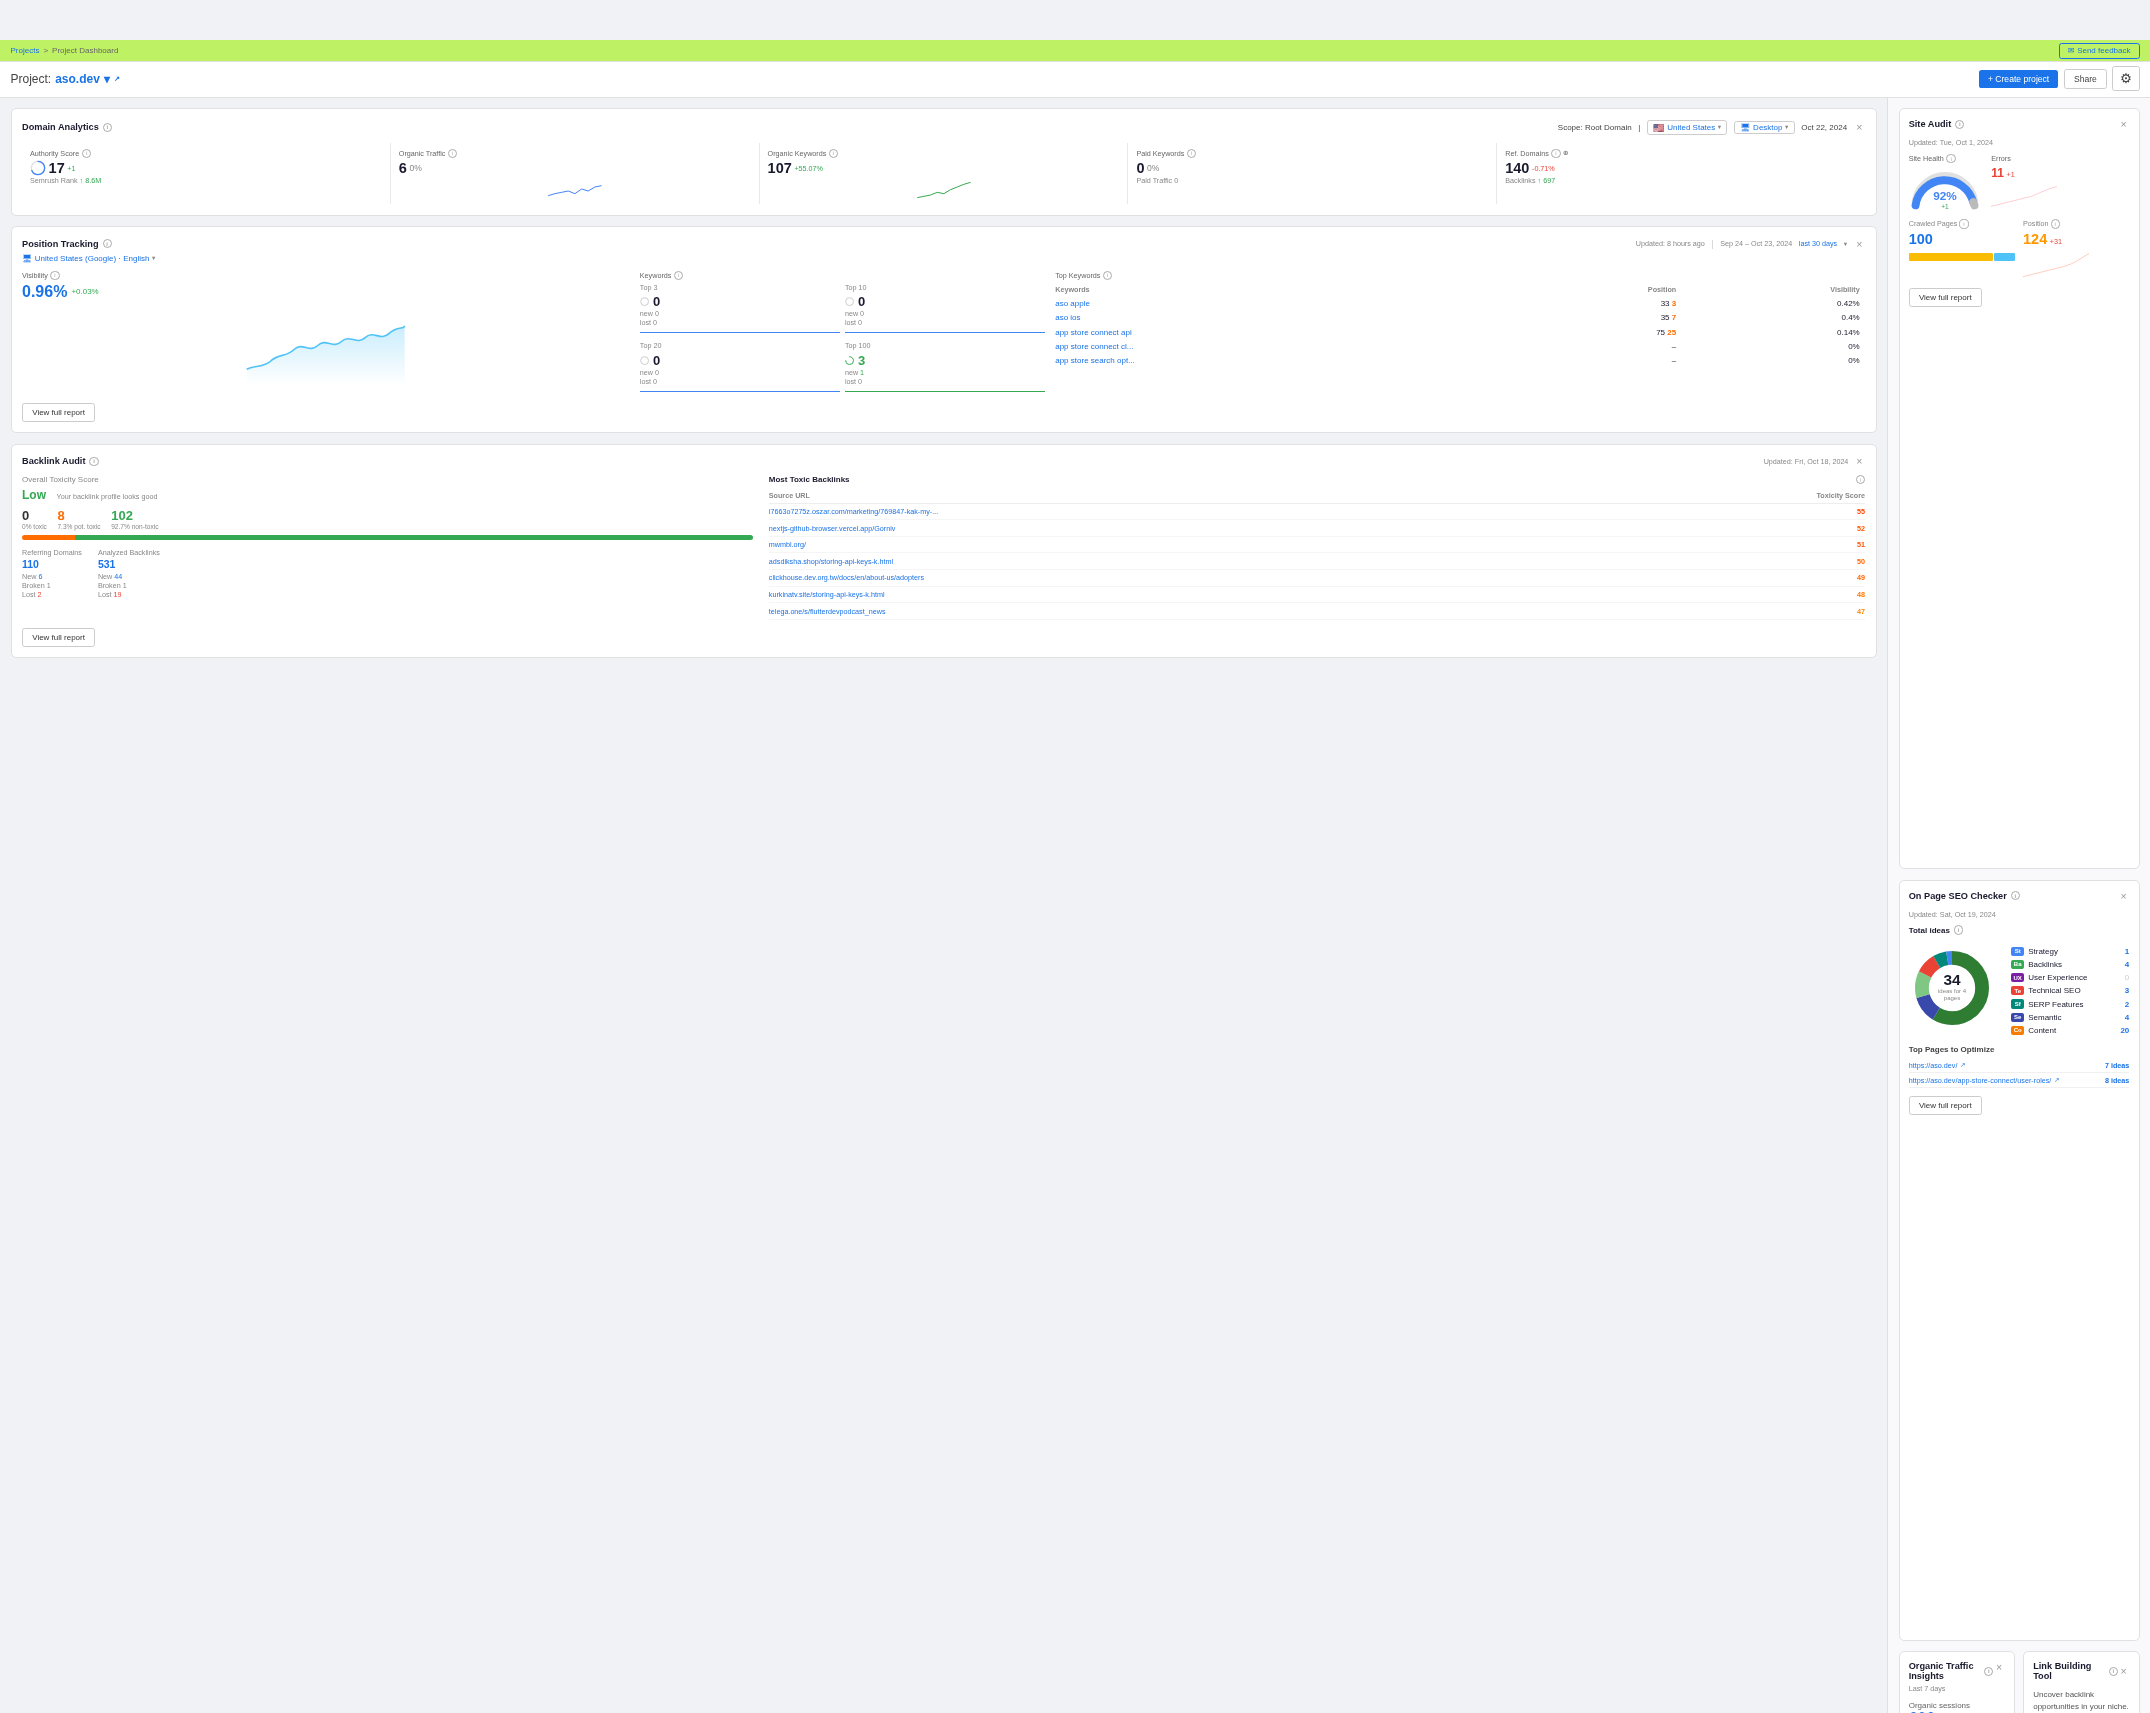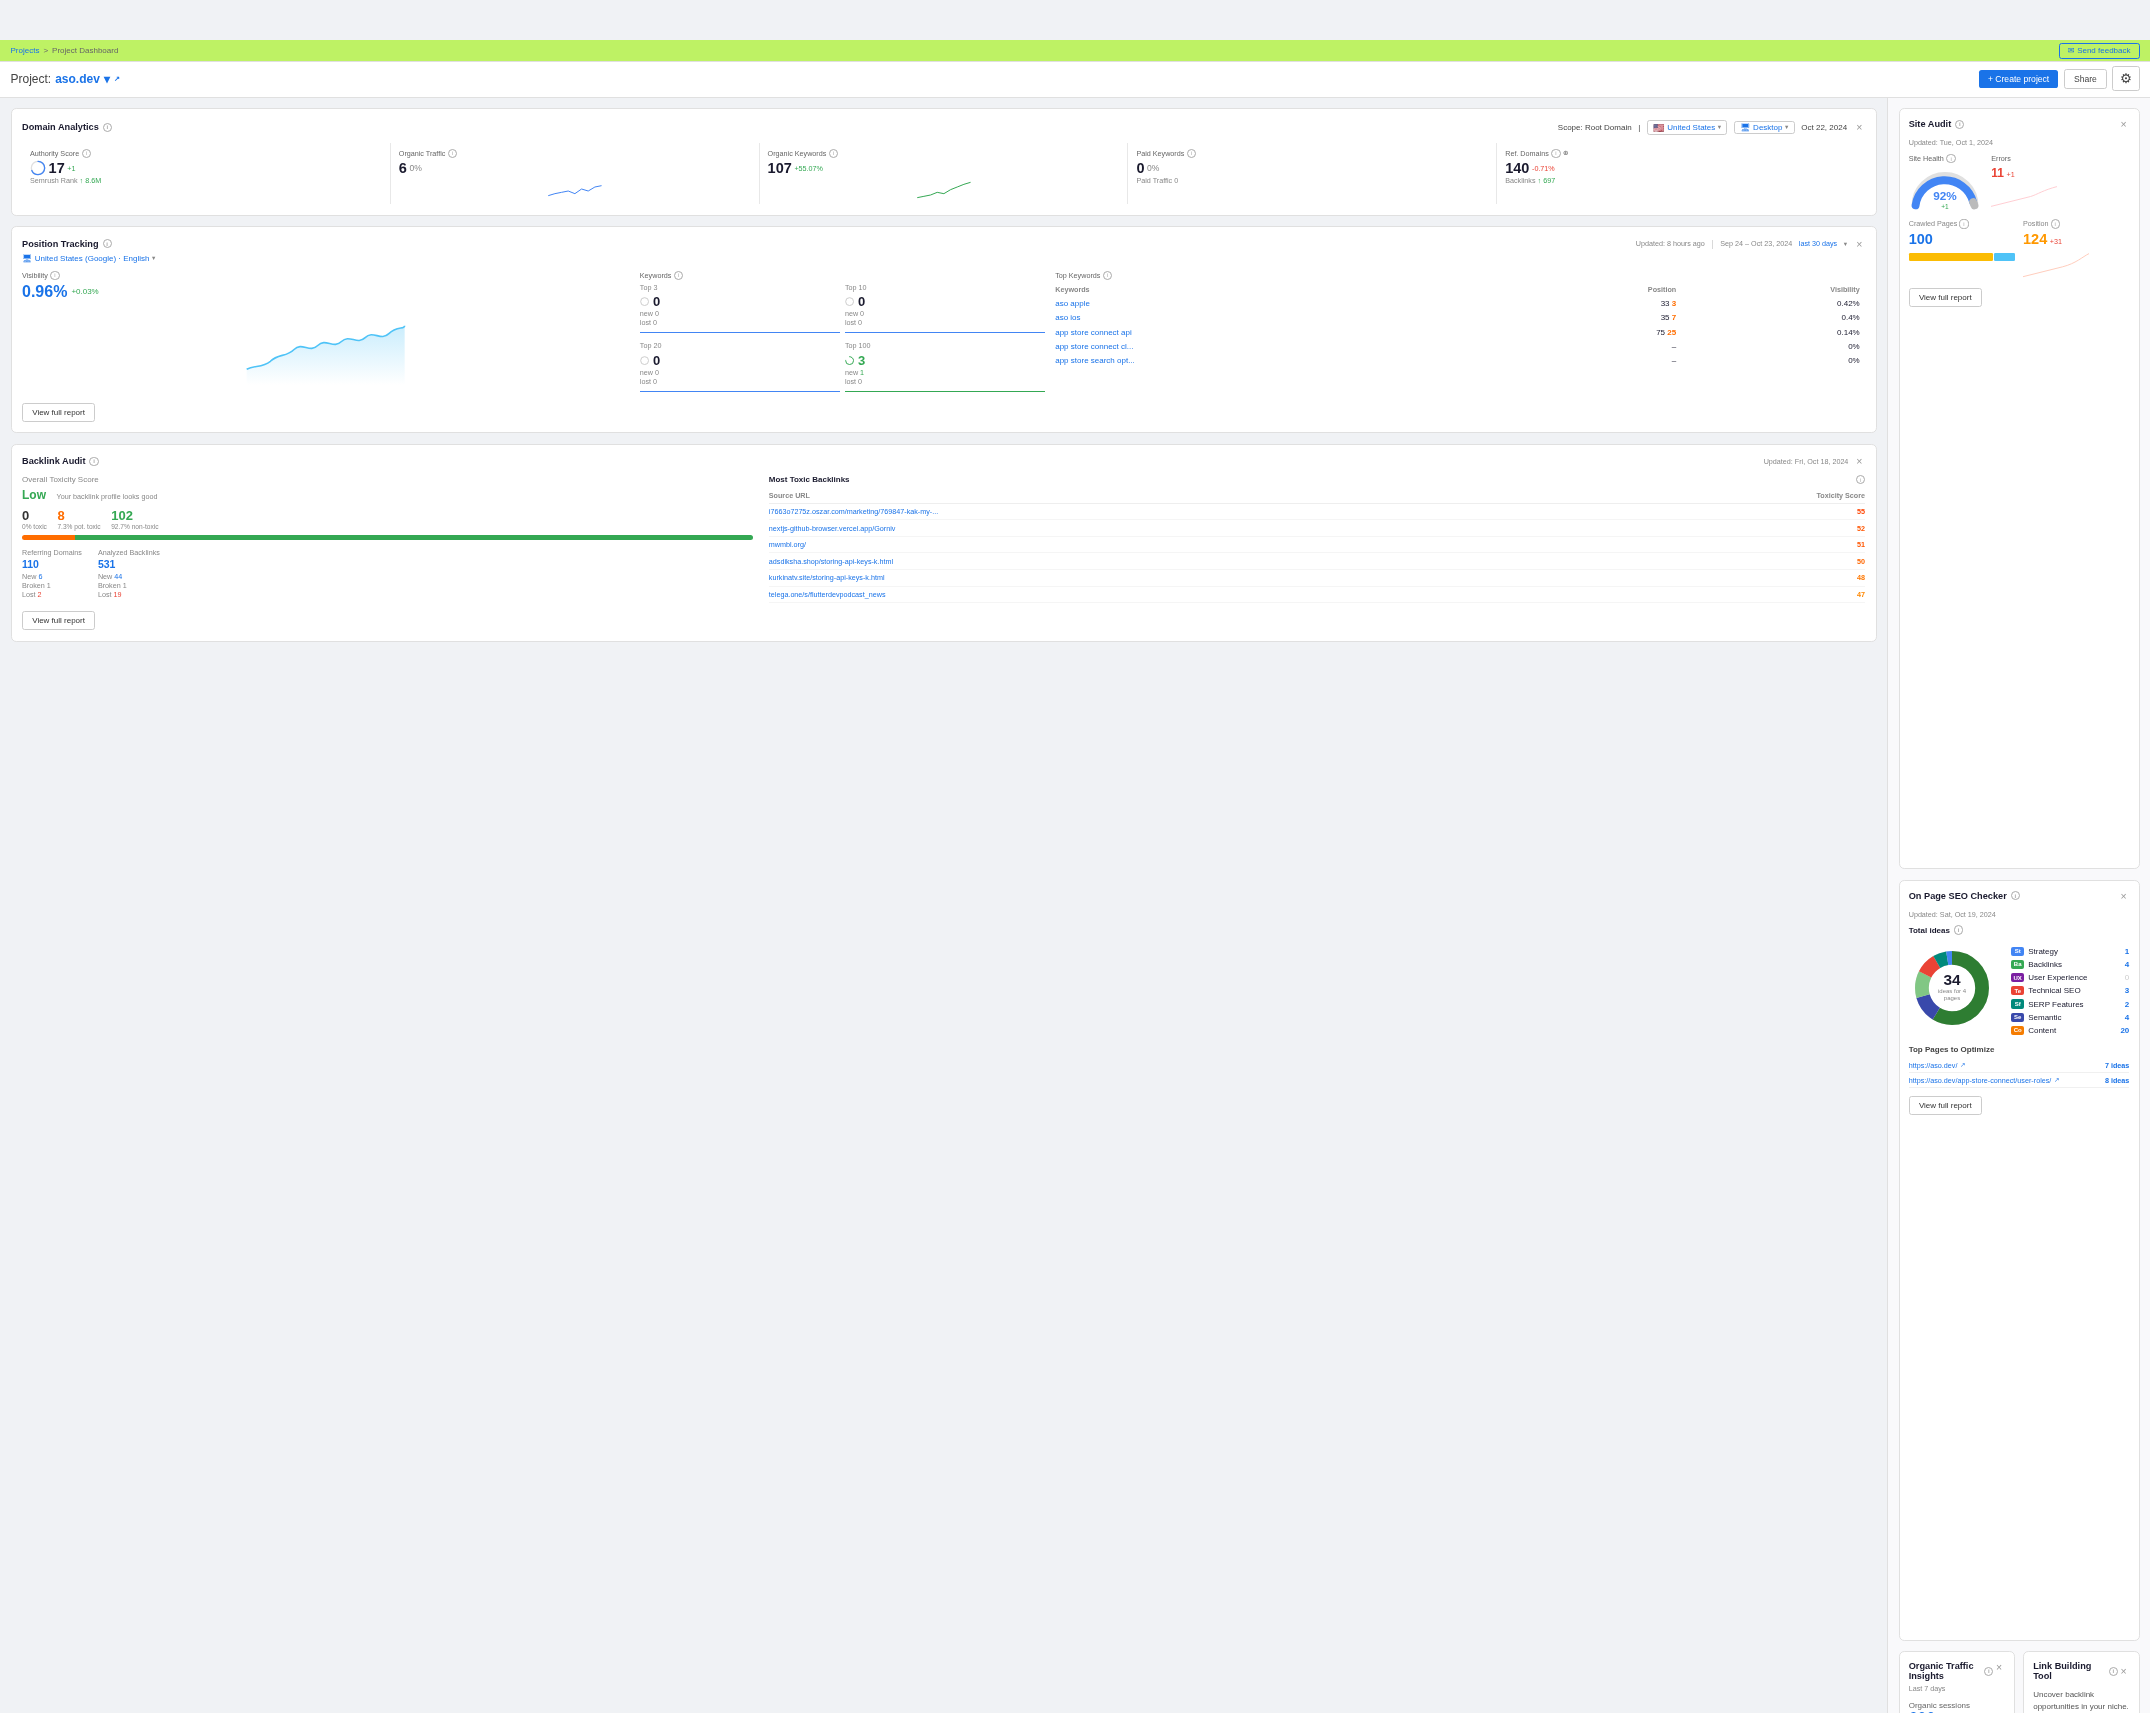--- a/index.html
+++ b/index.html
@@ -568,20 +568,24 @@
                 </tr>
                 <tr>
                   <td><a class="toxic-link">mwmbl.org/</a></td>
                   <td class="score-51">51</td>
                 </tr>
                 <tr>
                   <td><a class="toxic-link">adsdiksha.shop/storing-api-keys-k.html</a></td>
                   <td class="score-50">50</td>
                 </tr>
                 <tr>
+                  <td><a class="toxic-link">clickhouse.dev.org.tw/docs/en/about-us/adopters</a></td>
+                  <td class="score-49">49</td>
+                </tr>
+                <tr>
                   <td><a class="toxic-link">kurkinatv.site/storing-api-keys-k.html</a></td>
                   <td class="score-48">48</td>
                 </tr>
                 <tr>
                   <td><a class="toxic-link">telega.one/s/flutterdevpodcast_news</a></td>
                   <td class="score-47">47</td>
                 </tr>
               </tbody>
           </table>
         </div>

